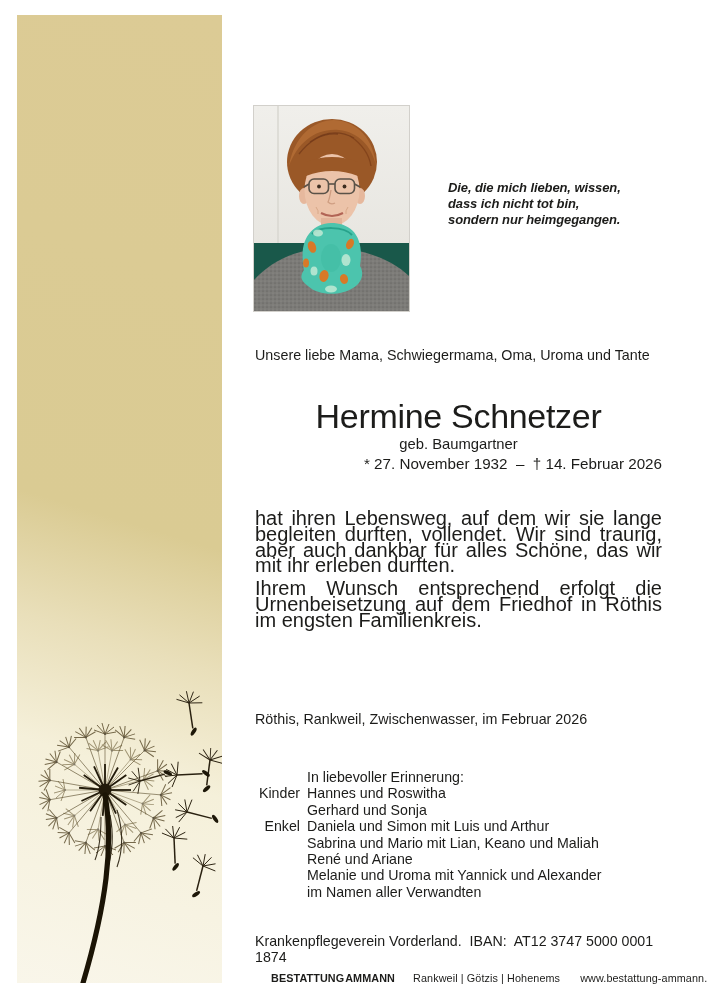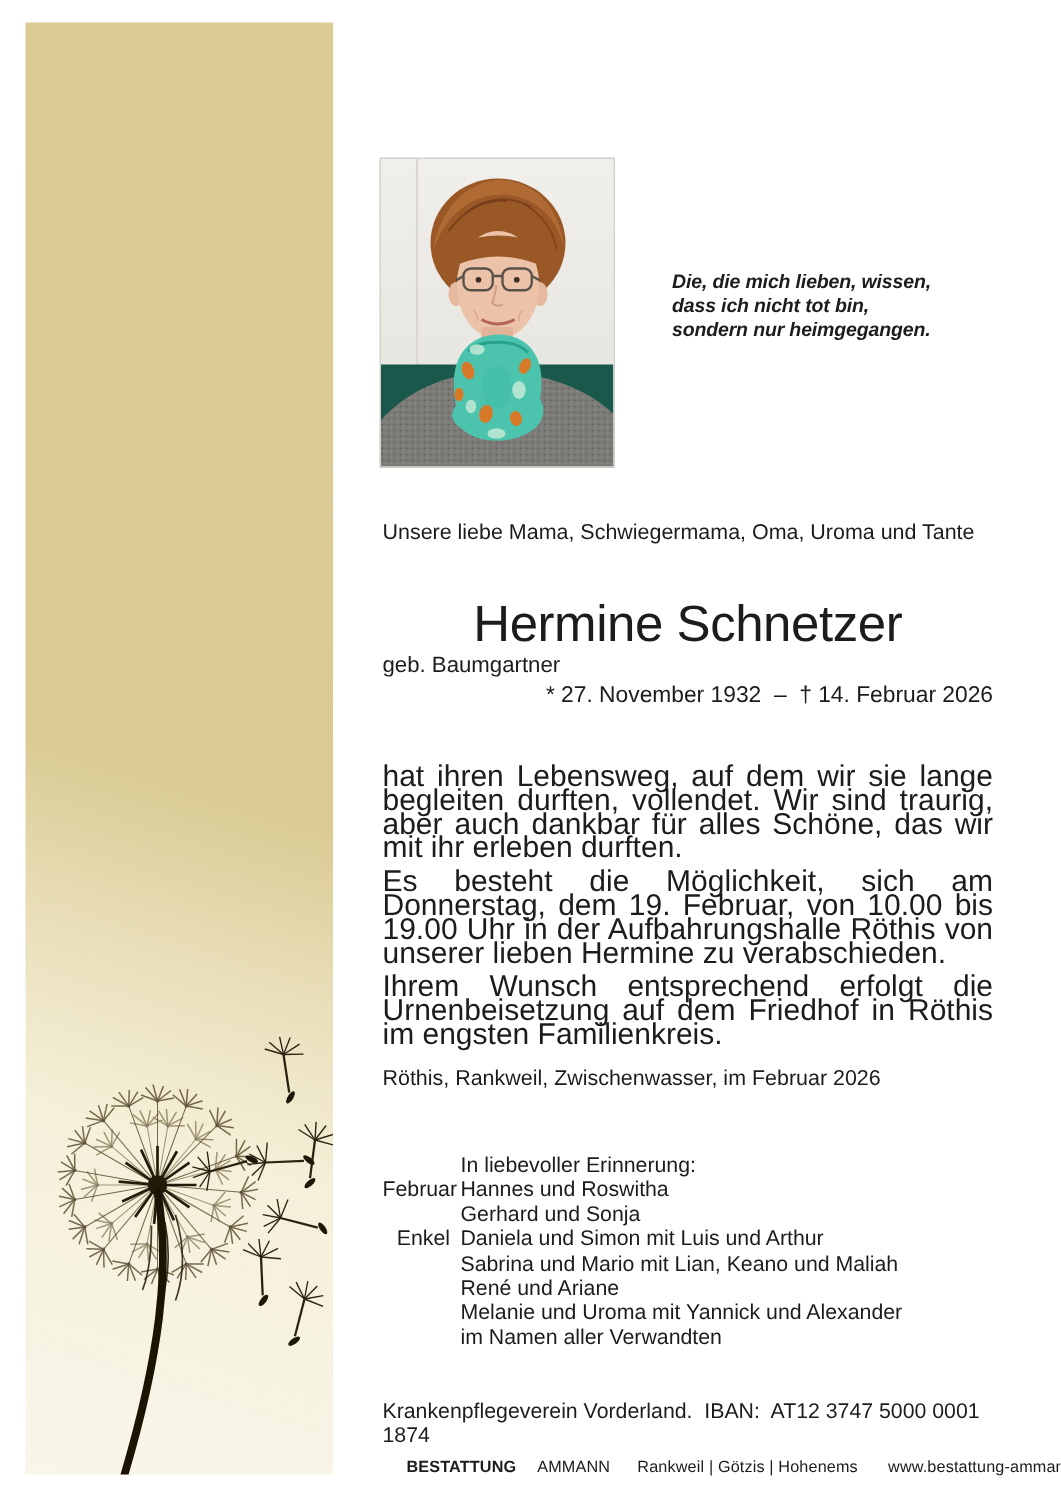--- a/index.html
+++ b/index.html
@@ -26,34 +26,34 @@
   
   .quote{
     position:absolute;left:448px;top:180px;
     font-style:italic;font-weight:600;font-size:13px;line-height:15.8px;letter-spacing:-0.1px;
   }
 
   
   .col{position:absolute;left:255px;width:407px;}
   .intro{top:347px;font-size:14.3px;}
   .name{top:398px;text-align:center;font-size:34px;line-height:36px;letter-spacing:-0.3px;}
-  .birthname{top:436px;font-size:14.8px;}
+  .birthname{top:436px;text-align:center;font-size:14.8px;}
   .dates{top:455px;text-align:right;font-size:15.2px;white-space:pre;}
   .bodytext{top:511px;font-size:20px;line-height:15.8px;text-align:justify;}
   .bodytext p{margin:0 0 7px 0;}
   .placedate{top:687px;font-size:14.3px;margin-top:24px;}
   .remember{top:769px;font-size:14.2px;line-height:16.4px;}
   .rrow{display:flex;}
   .rlabel{width:45px;text-align:right;margin-right:7px;flex:0 0 45px;}
   .donation{top:903px;font-size:14.2px;line-height:15.6px;white-space:pre-wrap;}
 
   
   .footer{position:absolute;left:255px;top:972px;font-size:10.8px;letter-spacing:0.1px;white-space:nowrap;}
   .footer .b1{font-weight:600;padding-left:16px;}
-  .footer .b2{font-weight:400;margin-left:14px;}
+  .footer .b2{font-weight:700;margin-left:1px;}
   .footer .locs{margin-left:15px;}
   .footer .web{margin-left:17px;}
 </style>
 </head>
 <body>
 
 <div class="page">
 
   <div class="strip">
     <svg viewBox="0 0 205 968" aria-hidden="true">
@@ -232,33 +232,32 @@
   </div>
 
   <div class="col intro">Unsere liebe Mama, Schwiegermama, Oma, Uroma und Tante</div>
 
   <div class="col name">Hermine Schnetzer</div>
   <div class="col birthname">geb. Baumgartner</div>
   <div class="col dates">* 27. November 1932  –  † 14. Februar 2026</div>
 
   <div class="col bodytext">
     <p>hat ihren Lebensweg, auf dem wir sie lange begleiten durften, vollendet. Wir sind traurig, aber auch dankbar für alles Schöne, das wir mit ihr erleben durften.</p>
-    <p>Es besteht die Möglichkeit, sich am Donnerstag, dem 19. Februar, von 10.00 bis 19.00 Uhr in der Aufbahrungshalle Röthis von unserer lieben Hermine zu verabschieden.</p>
     <p>Ihrem Wunsch entsprechend erfolgt die Urnenbeisetzung auf dem Friedhof in Röthis im engsten Familienkreis.</p>
   </div>
 
   <div class="col placedate">Röthis, Rankweil, Zwischenwasser, im Februar 2026</div>
 
   <div class="col remember">
     <div class="rrow">
       <span class="rlabel"></span>
       <span>In liebevoller Erinnerung:</span>
     </div>
     <div class="rrow">
-      <span class="rlabel">Februar</span>
+      <span class="rlabel">Kinder</span>
       <span>Hannes und Roswitha</span>
     </div>
     <div class="rrow">
       <span class="rlabel"></span>
       <span>Gerhard und Sonja</span>
     </div>
     <div class="rrow">
       <span class="rlabel">Enkel</span>
       <span>Daniela und Simon mit Luis und Arthur</span>
     </div>

